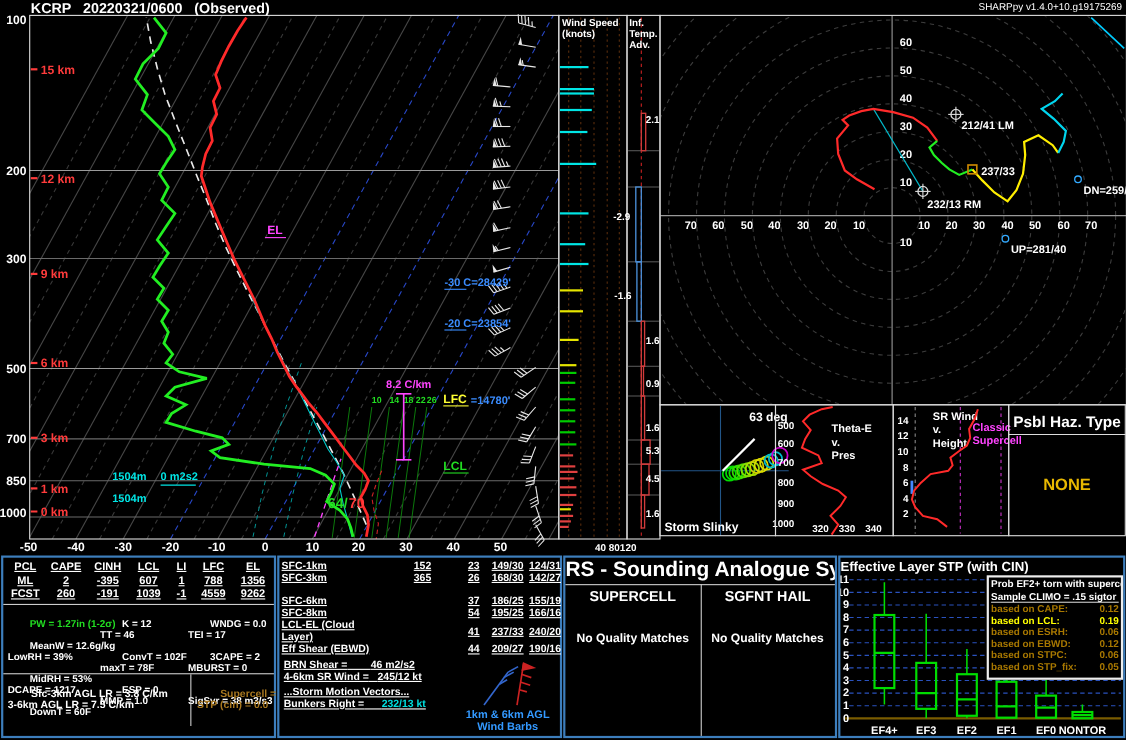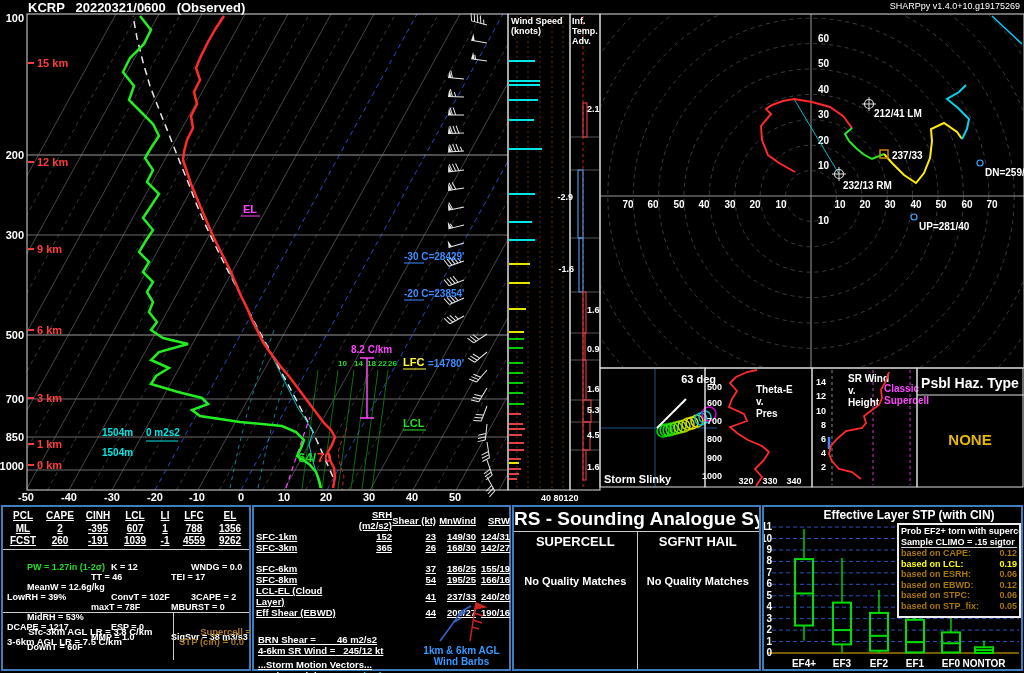--- a/index.html
+++ b/index.html
@@ -38,21 +38,21 @@
   .kline{font-size:9.5px;font-weight:bold;white-space:pre;margin-left:4px;line-height:10.5px;}
   .kv-c{color:#00e0e0;}
   .barbcap{position:absolute;left:160px;top:138px;width:95px;text-align:center;color:#3399ff;
     font-size:10px;font-weight:bold;line-height:11px;}
   .sarstitle{position:absolute;top:1px;left:0;right:0;text-align:center;font-size:19px;font-weight:bold;
     white-space:nowrap;overflow:hidden;border-bottom:1px solid #ccc;height:23px;}
   .sarscol{position:absolute;top:24px;bottom:0;width:50%;text-align:center;}
   .sarscol .h{font-size:13px;font-weight:bold;margin-top:3px;}
   .sarscol .b{font-size:11px;font-weight:bold;margin-top:26px;}
   .sarsdiv{position:absolute;top:24px;bottom:0;left:50%;width:1px;background:#ccc;}
-  .stptitle{position:absolute;top:1px;left:0;right:0;text-align:center;font-size:12px;font-weight:bold;white-space:nowrap;padding-left:33px;}
+  .stptitle{position:absolute;top:1px;left:0;right:0;text-align:left;font-size:12px;font-weight:bold;white-space:nowrap;}
   .legend{position:absolute;left:133px;top:16px;width:124px;height:95px;border:2px solid #eee;background:#000;
     font-size:9px;font-weight:bold;white-space:nowrap;overflow:hidden;padding:1px 2px;box-sizing:border-box;z-index:5;}
   .legrow{display:flex;justify-content:space-between;color:#a87800;line-height:10.5px;}
   .legrow.hl{color:#ffff00;}
   .legw{color:#fff;line-height:10.5px;}
 </style>
 </head>
 <body>
 
 <div id="app">
@@ -660,27 +660,20 @@
   <div class="inset" style="left:252px;width:259px;">
     <table class="ktable">
       <colgroup>
           <col style="width:84px">
           <col style="width:52px">
           <col style="width:44px">
           <col style="width:40px">
           <col style="width:34px">
         </colgroup>
       <tbody>
-          <tr>
-        <th></th>
-            <th>SRH (m2/s2)</th>
-            <th>Shear (kt)</th>
-            <th>MnWind</th>
-            <th>SRW</th>
-      </tr>
       <tr>
             <td class="kname">SFC-1km</td>
             <td class="knum">152</td>
             <td class="knum">23</td>
             <td class="knum">149/30</td>
             <td class="knum">124/31</td>
           </tr>
       <tr>
             <td class="kname">SFC-3km</td>
             <td class="knum">365</td>
@@ -714,21 +707,21 @@
           </tr>
       <tr>
             <td class="kname">Eff Shear (EBWD)</td>
             <td class="knum"></td>
             <td class="knum">44</td>
             <td class="knum">209/27</td>
             <td class="knum">190/16</td>
           </tr>
     </tbody>
       </table>
-    <div class="kline" style="margin-top:17px"><span>BRN Shear =</span>        <span>46 m2/s2</span></div>
+    <div class="kline" style="margin-top:4px"><span>BRN Shear =</span>        <span>46 m2/s2</span></div>
     <div class="kline"><span>4-6km SR Wind =</span>   <span>245/12 kt</span></div>
     <div class="kline" style="margin-top:4px">...Storm Motion Vectors...</div>
     <div class="kline"><span>Bunkers Right =</span>      <span class="kv-c">232/13 kt</span></div>
 
     <svg width="60" height="46" style="position:absolute;left:178px;top:92px">
       <g stroke="#3366cc" stroke-width="1.5" fill="none">
         <line x1="8" y1="42" x2="30" y2="12"></line>
           <line x1="30" y1="12" x2="39" y2="7"></line>
         <line x1="26" y1="17" x2="35" y2="12"></line>
           <line x1="22" y1="23" x2="29" y2="19"></line>

